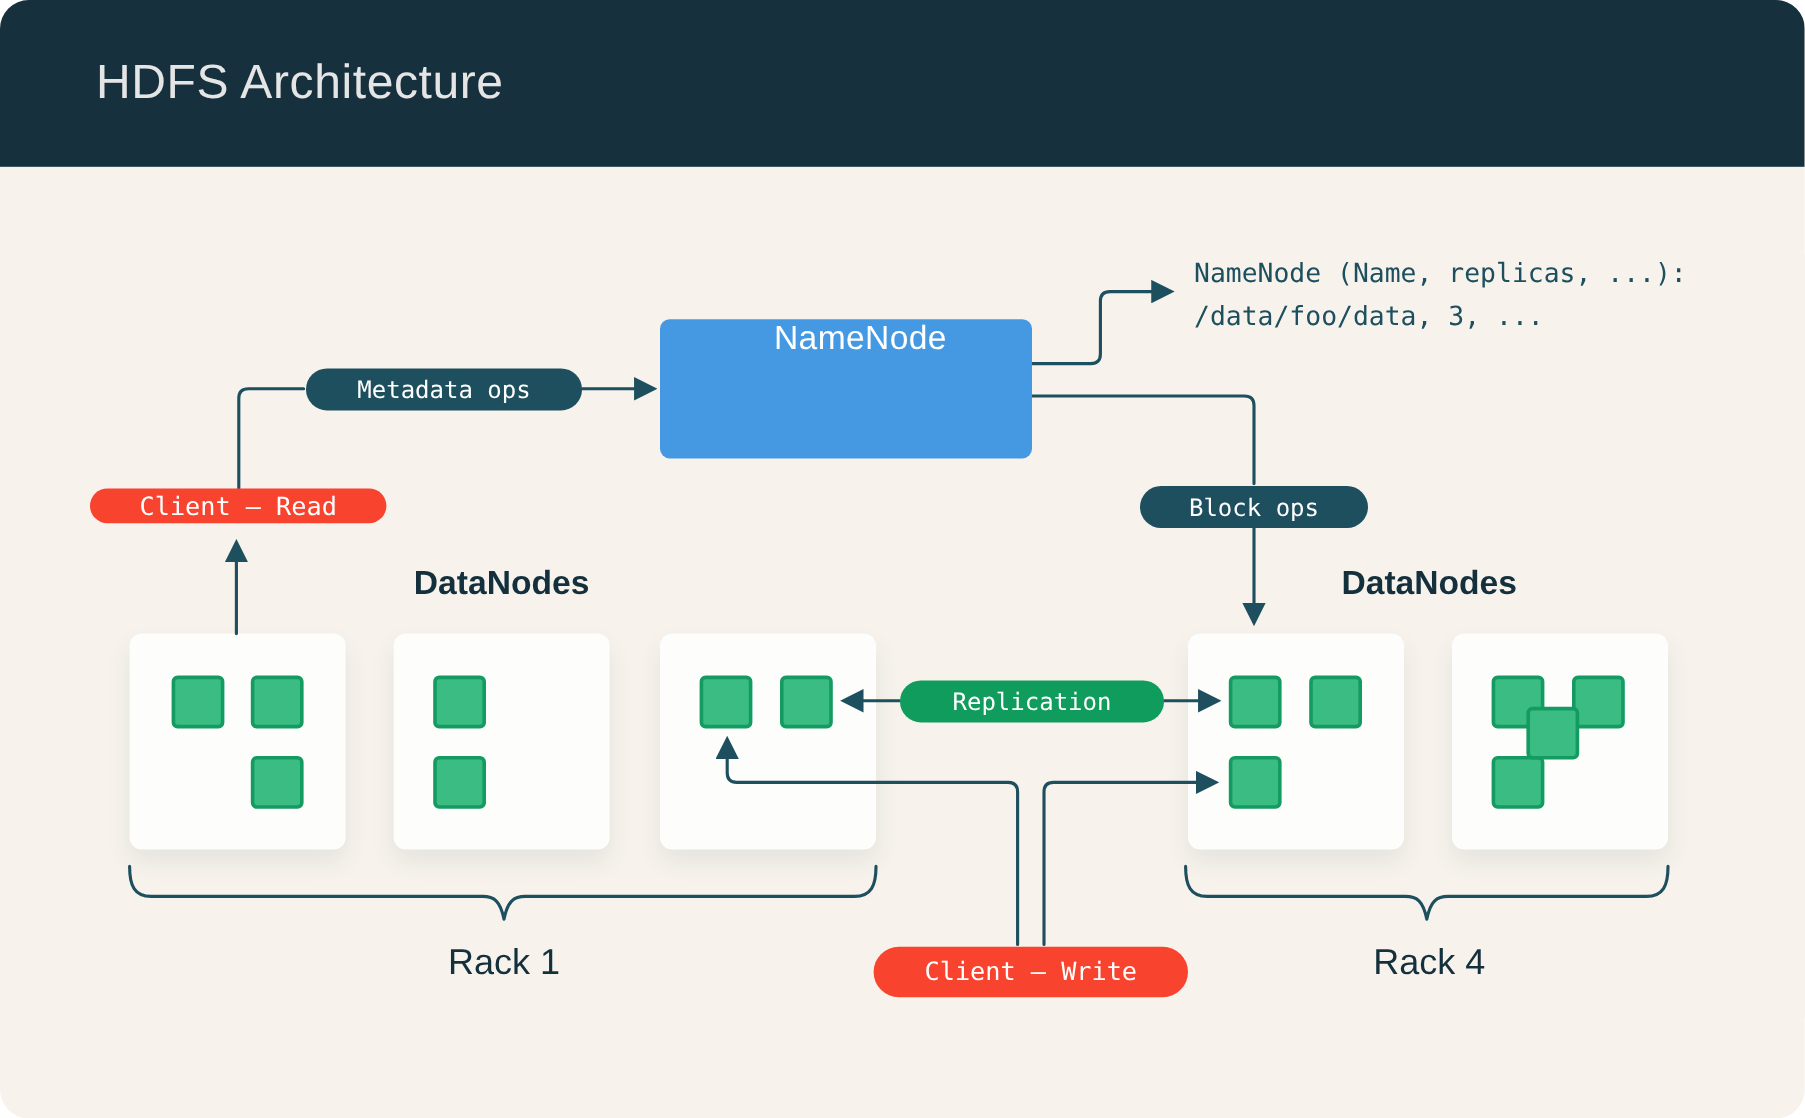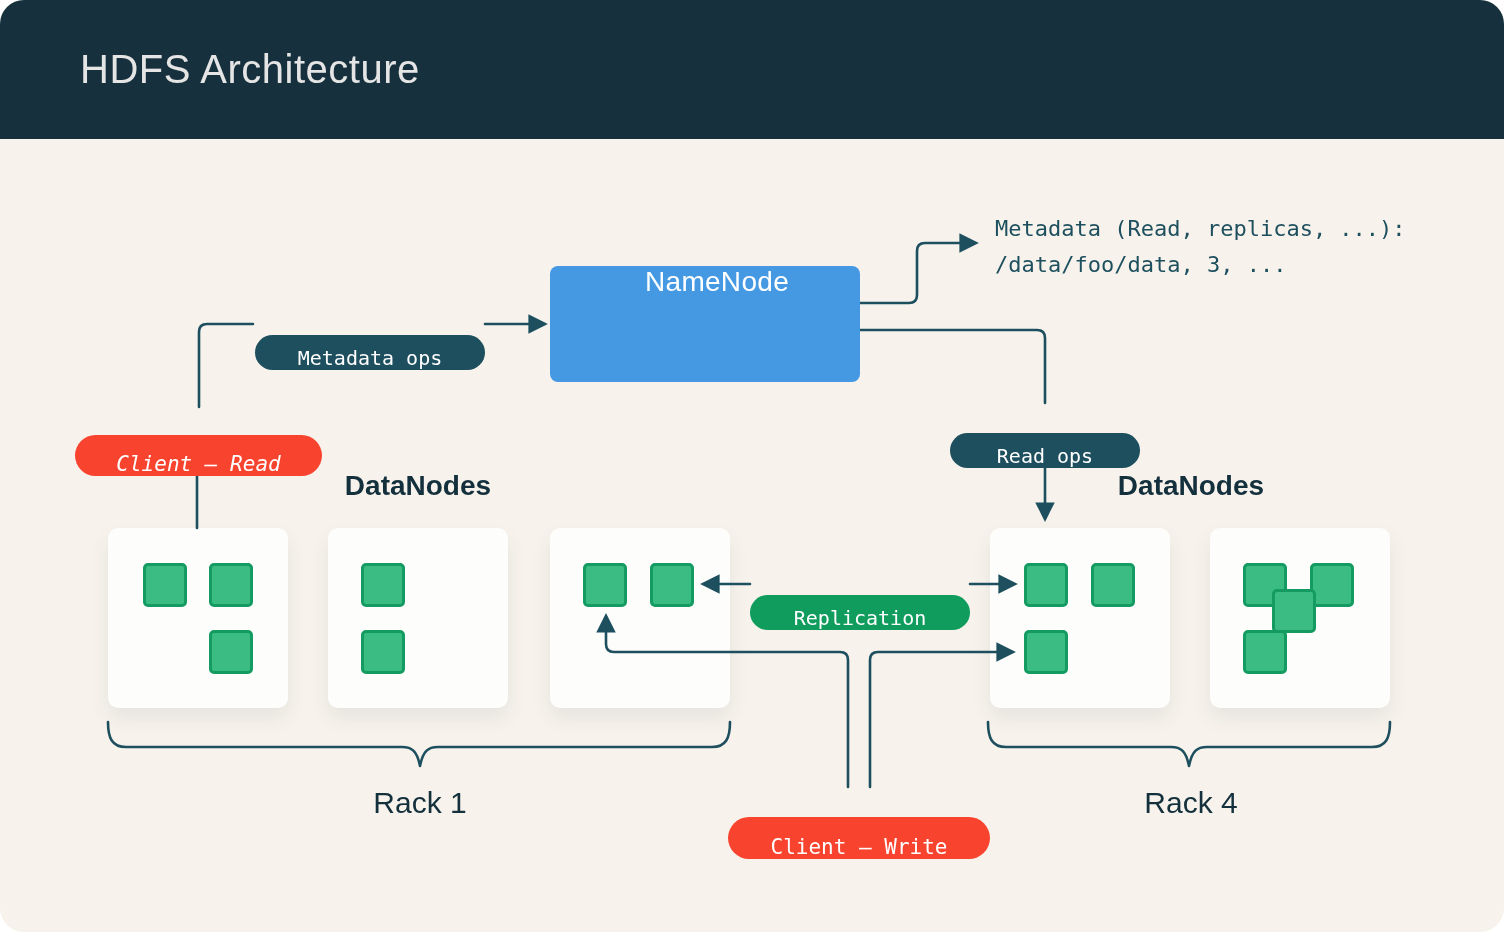--- a/index.html
+++ b/index.html
@@ -38,35 +38,34 @@
     width: 44px; height: 44px;
     border-radius: 5px;
     background: var(--block-fill, #3abc83);
     border: 3px solid var(--block-border, #149b61);
   }
 
   svg.connectors { position: absolute; left: 0; top: 0; z-index: 2; }
 
   .pill {
     position: absolute; z-index: 3;
-    display: flex; align-items: flex-end; justify-content: center;
+    display: flex; align-items: center; justify-content: center;
     color: #ffffff;
     font-family: "DejaVu Sans Mono", monospace;
     font-weight: 500;
     border-radius: 24px;
     white-space: nowrap;
-    margin-top: 28px;
   }
   .pill.teal  { background: var(--dark-teal, #1d4f5e); font-size: 20px; }
   .pill.red   { background: var(--red, #f8432e);       font-size: 21px; }
   .pill.green { background: var(--green-pill, #0f9c5d); font-size: 20px; }
 
   .pill.metadata-ops { left: 255px; top: 307px; width: 230px; height: 35px; }
   .pill.block-ops    { left: 950px; top: 405px; width: 190px; height: 35px; }
-  .pill.client-read  { left: 75px;  top: 407px; width: 247px; height: 41px; font-style: italic; }
+  .pill.client-read  { left: 75px;  top: 407px; width: 247px; height: 29px; }
   .pill.replication  { left: 750px; top: 567px; width: 220px; height: 35px; }
   .pill.client-write { left: 728px; top: 789px; width: 262px; height: 42px; }
 
   .namenode {
     position: absolute; z-index: 3;
     left: 550px; top: 266px; width: 310px; height: 116px;
     background: var(--accent-blue, #4599e3);
     border-radius: 8px;
     display: flex; align-items: flex-start; justify-content: center;
     color: #ffffff; font-size: 28px; font-weight: 500; letter-spacing: 0.3px; padding-left: 24px;
@@ -152,34 +151,34 @@
   </svg>
 
   <div class="namenode">
     <span>NameNode</span>
   </div>
 
   <div class="pill teal metadata-ops">
     <span>Metadata ops</span>
   </div>
   <div class="pill teal block-ops">
-    <span>Read ops</span>
+    <span>Block ops</span>
   </div>
   <div class="pill red client-read">
     <span>Client — Read</span>
   </div>
   <div class="pill red client-write">
     <span>Client — Write</span>
   </div>
   <div class="pill green replication">
     <span>Replication</span>
   </div>
 
   <div class="note">
-    <div>Metadata (Read, replicas, ...):</div>
+    <div>NameNode (Name, replicas, ...):</div>
     <div>/data/foo/data, 3, ...</div>
   </div>
 
   <div class="dlabel left">DataNodes</div>
   <div class="dlabel right">DataNodes</div>
   <div class="rlabel rack1">Rack 1</div>
   <div class="rlabel rack2">Rack 4</div>
 
 </div>
 

